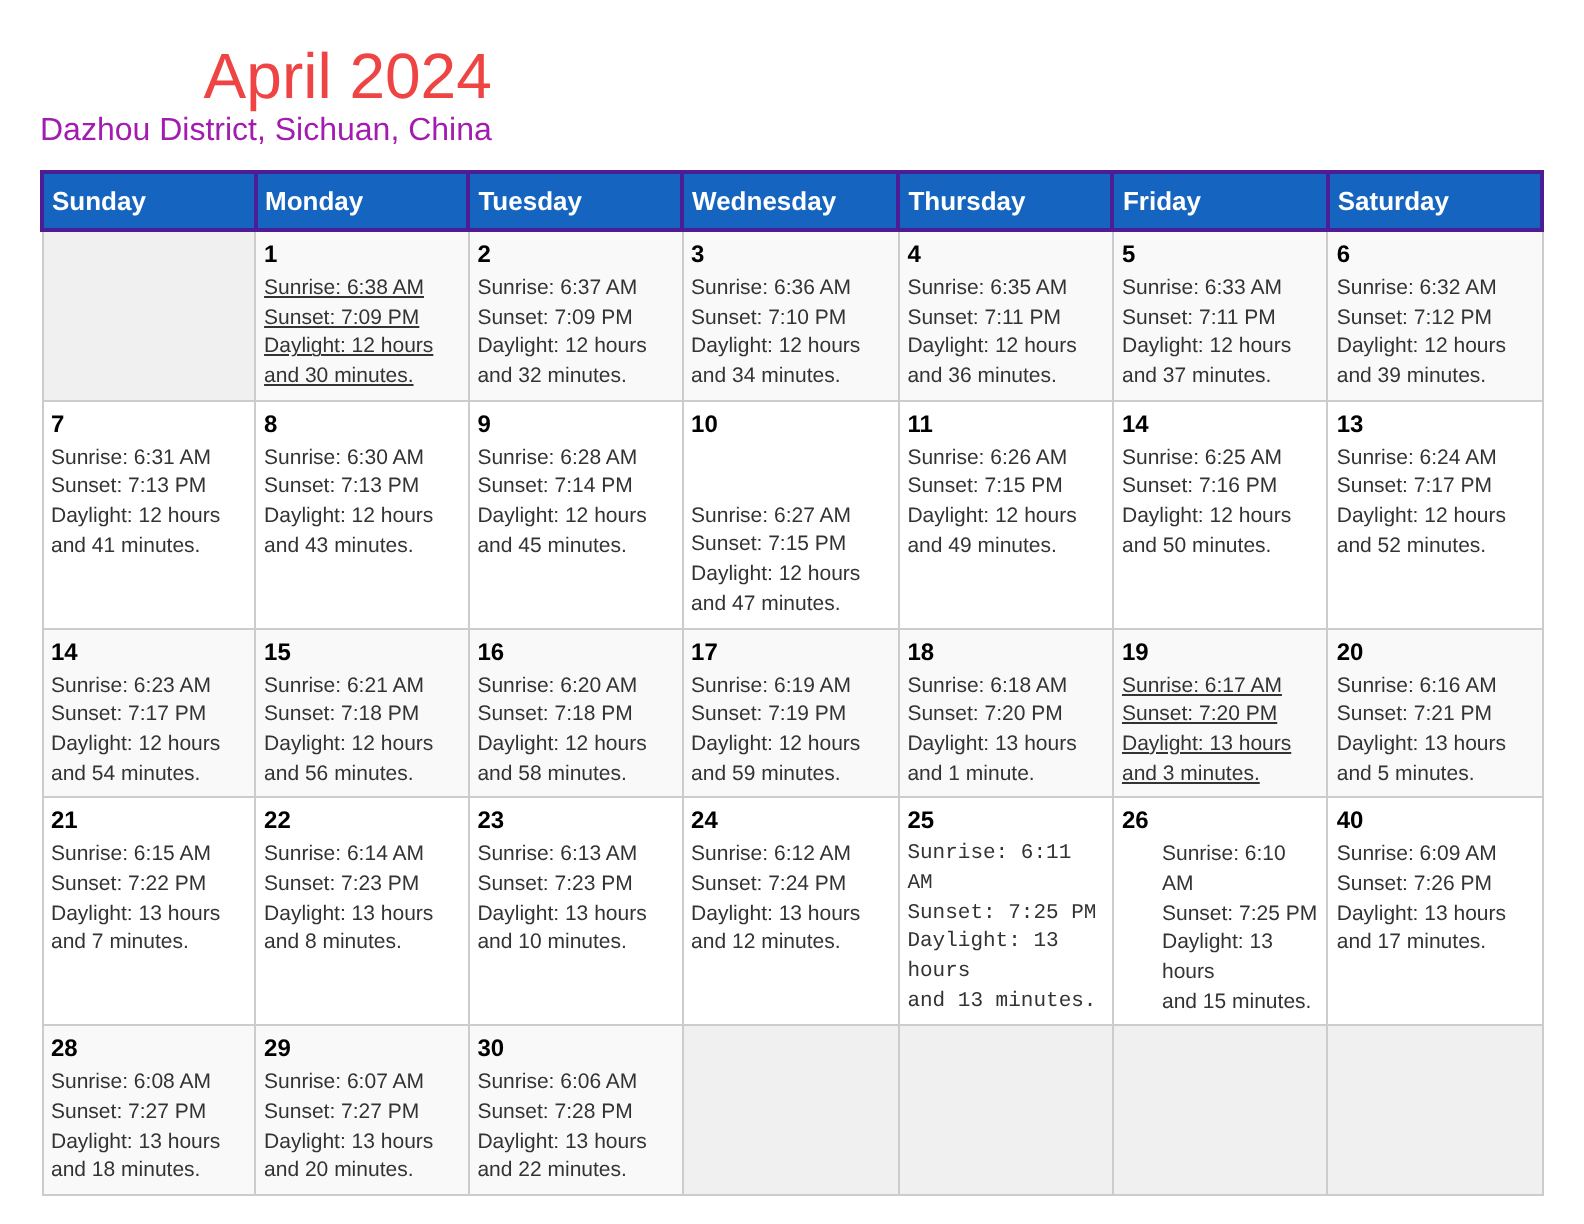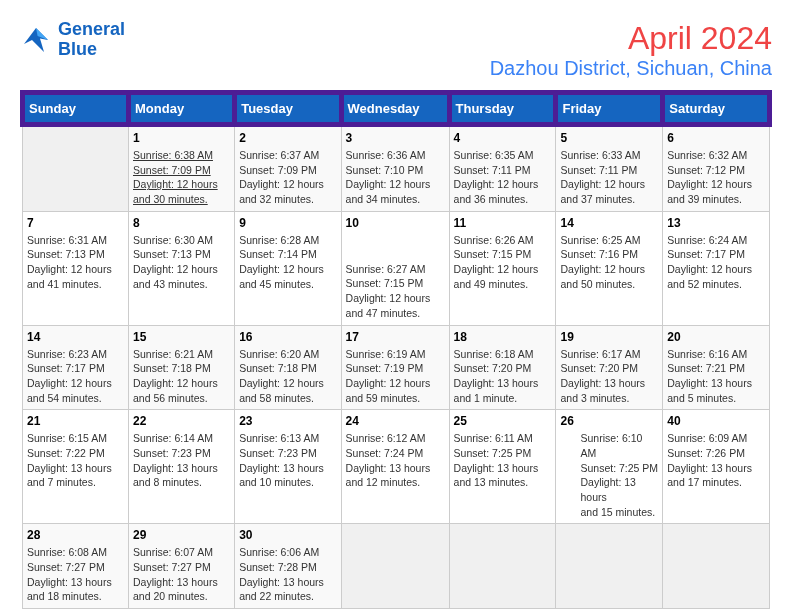--- a/index.html
+++ b/index.html
@@ -36,36 +36,36 @@
     }
     .title-block {
       text-align: right;
     }
     .main-title {
       font-size: 32px;
       font-weight: normal;
       color: #ef4444;
     }
     .subtitle {
-      font-size: 20px;
-      color: #3b82f6;
+      font-size: 16px;
+      color: #a21caf;
     }
     table {
       width: 100%;
       border-collapse: collapse;
       font-size: 11px;
     }
     thead tr th {
       background-color: #1565c0;
       color: #fff;
       padding: 6px 4px;
       text-align: left;
       font-size: 13px;
       font-weight: bold;
-      border: 5px solid #4c1d95;
+      border: 2px solid #4c1d95;
     }
     tbody tr td {
       border: 1px solid #ccc;
       padding: 4px 4px;
       vertical-align: top;
       width: 110px;
       min-height: 80px;
     }
     tbody tr {
       background: #fff;
@@ -85,30 +85,20 @@
       line-height: 1.4;
     }
     .empty-cell {
       background: #f0f0f0 !important;
     }
   </style>
 </head>
 <body>
 
 <div class="header">
-  <div class="logo">
-    <svg class="logo-bird" viewBox="0 0 40 40">
-      <polygon points="20,5 35,20 25,18 30,35 15,20 5,25" fill="#1565c0"></polygon>
-      <polygon points="20,5 35,20 22,15" fill="#42a5f5"></polygon>
-    </svg>
-    <div class="logo-text">
-      <span>General</span><br>
-      <span style="color:#1565c0;">Blue</span>
-    </div>
-  </div>
   <div class="title-block">
     <div class="main-title">April 2024</div>
     <div class="subtitle">Dazhou District, Sichuan, China</div>
   </div>
 </div>
 
 <table>
   <thead>
     <tr>
       <th>Sunday</th>
@@ -248,21 +238,21 @@
         </td>
         <td>
           <span class="day-num">18</span>
           <div class="cell-text" style="white-space: pre-line;">Sunrise: 6:18 AM
 Sunset: 7:20 PM
 Daylight: 13 hours
 and 1 minute.</div>
         </td>
         <td>
           <span class="day-num">19</span>
-          <div class="cell-text" style="white-space: pre-line;">Sunrise: 6:17 AM
+          <div class="cell-text" style="white-space: pre-line; text-decoration: underline;">Sunrise: 6:17 AM
 Sunset: 7:20 PM
 Daylight: 13 hours
 and 3 minutes.</div>
         </td>
         <td>
           <span class="day-num">20</span>
           <div class="cell-text" style="white-space: pre-line;">Sunrise: 6:16 AM
 Sunset: 7:21 PM
 Daylight: 13 hours
 and 5 minutes.</div>
@@ -292,21 +282,21 @@
         </td>
         <td>
           <span class="day-num">24</span>
           <div class="cell-text" style="white-space: pre-line;">Sunrise: 6:12 AM
 Sunset: 7:24 PM
 Daylight: 13 hours
 and 12 minutes.</div>
         </td>
         <td>
           <span class="day-num">25</span>
-          <div class="cell-text" style="white-space: pre-line;">Sunrise: 6:11 AM
+          <div class="cell-text" style="white-space: pre-line; font-family: Liberation Mono, monospace;">Sunrise: 6:11 AM
 Sunset: 7:25 PM
 Daylight: 13 hours
 and 13 minutes.</div>
         </td>
         <td>
           <span class="day-num">26</span>
           <div class="cell-text" style="white-space: pre-line; margin-left: 20px;">Sunrise: 6:10 AM
 Sunset: 7:25 PM
 Daylight: 13 hours
 and 15 minutes.</div>

